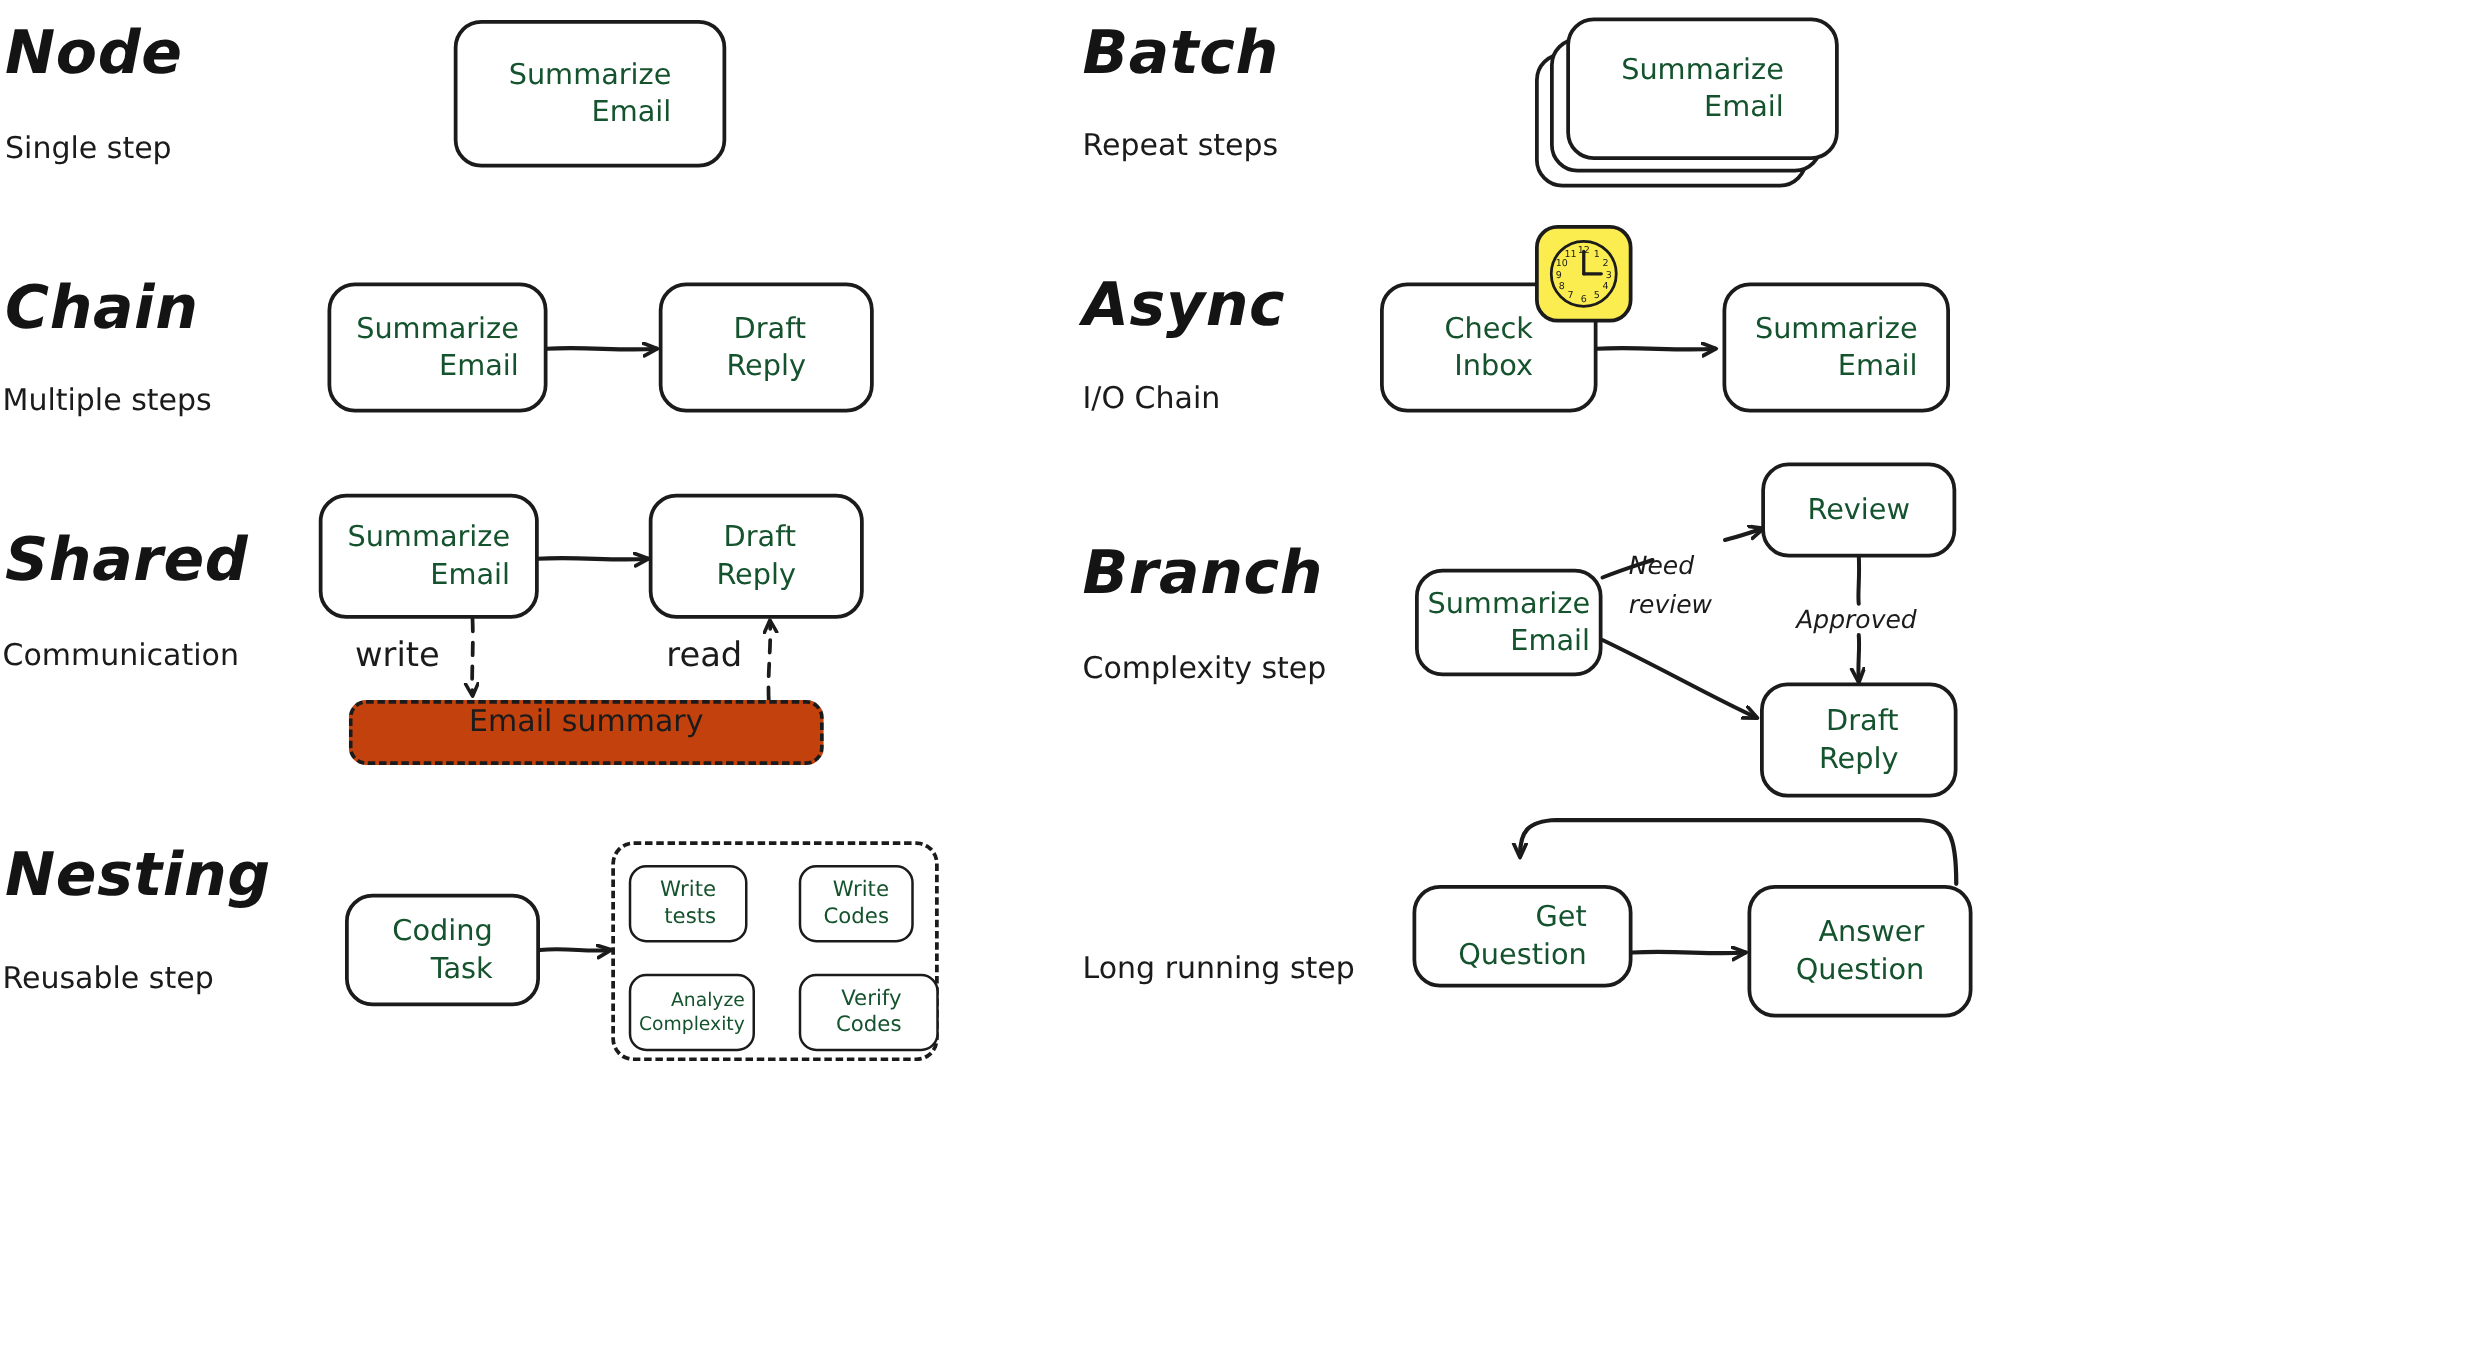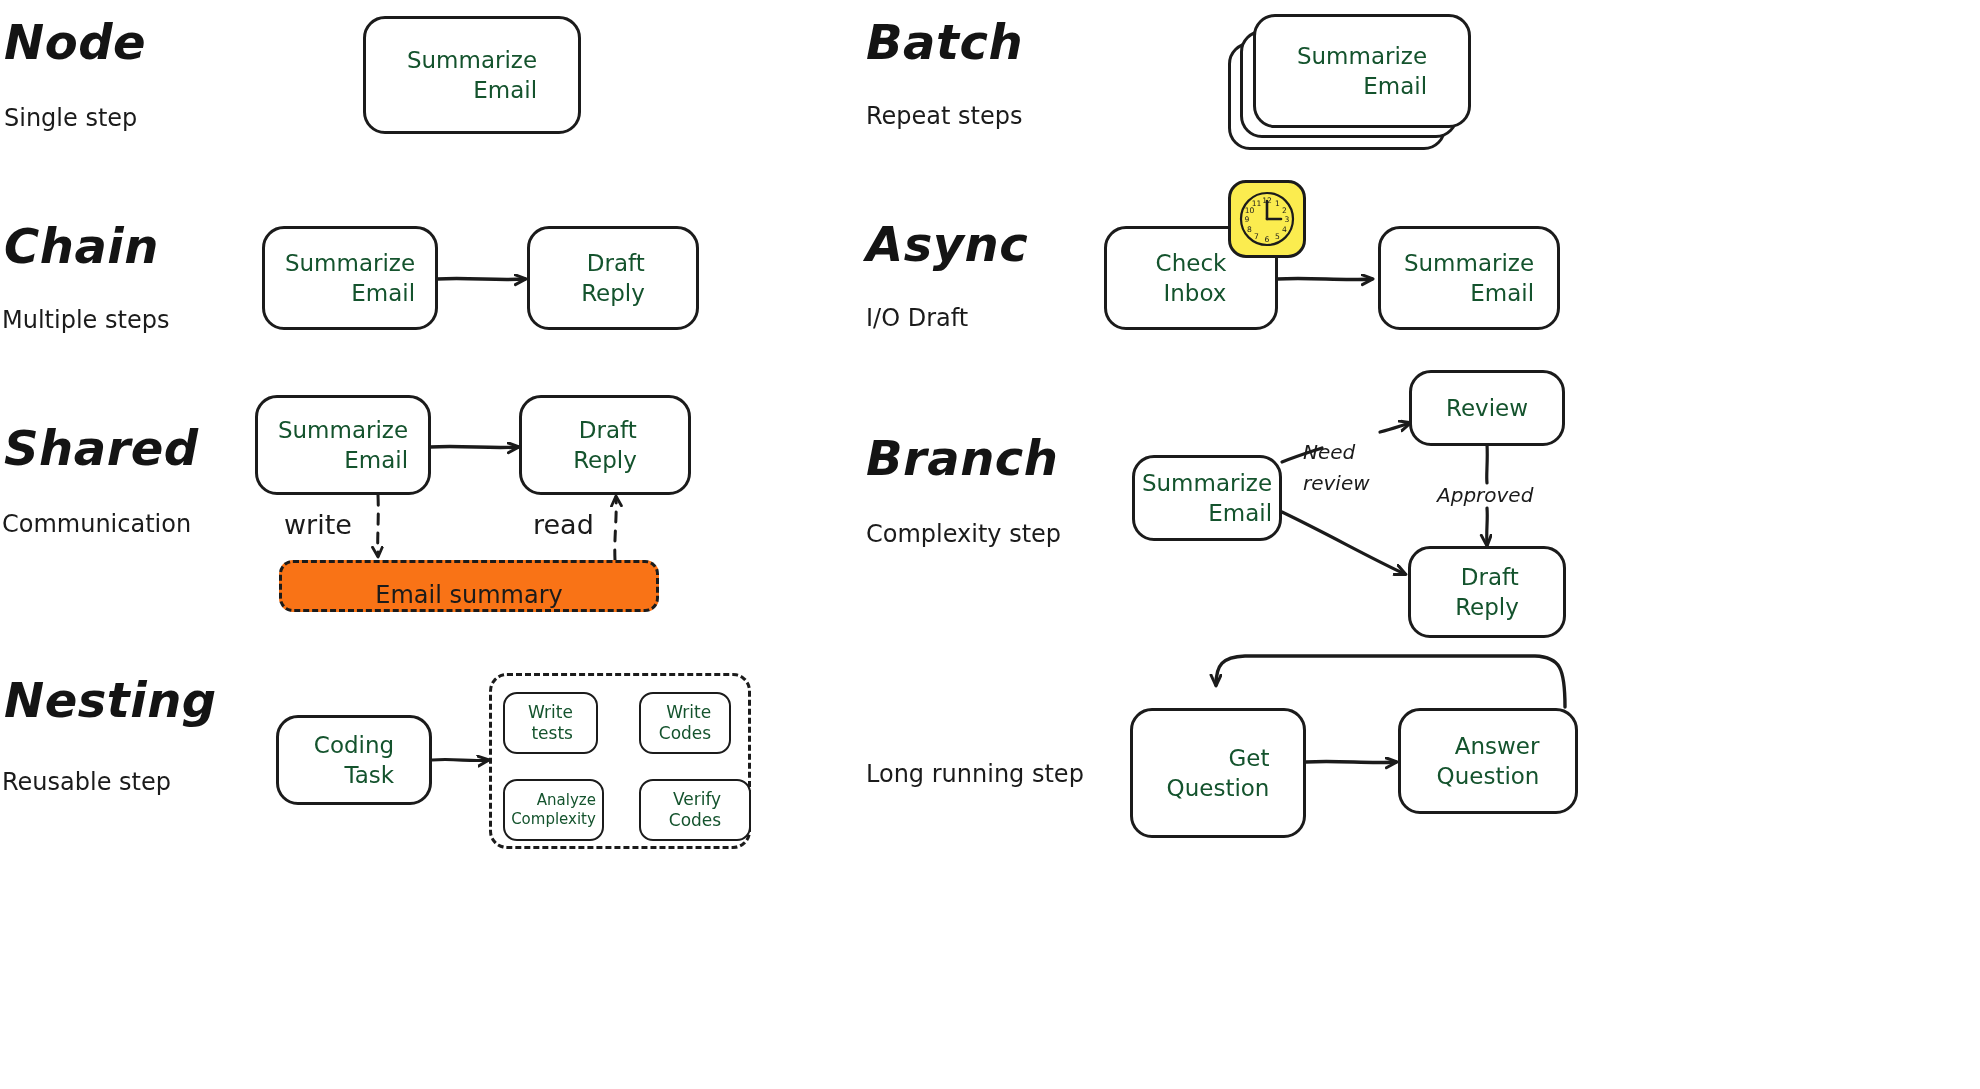--- a/index.html
+++ b/index.html
@@ -44,22 +44,22 @@
     padding:4px 6px;
     z-index:3;
   }
   .node.small{font-size:17px;border-width:2.6px;border-radius:14px;line-height:1.25;}
   .node .ln{display:block;}
   .dashed-store{
     position:absolute;
     box-sizing:border-box;
     border:3.2px dashed #1b1b1b;
     border-radius:14px;
-    background:#f97316;
-    display:flex;align-items:flex-end;justify-content:center;
+    background:#c2410c;
+    display:flex;align-items:flex-start;justify-content:center;
     font-size:24px;
     z-index:3;
   }
   .dashed-group{
     position:absolute;
     box-sizing:border-box;
     border:3px dashed #1b1b1b;
     border-radius:18px;
     background:#ffffff;
     z-index:2;
@@ -172,21 +172,21 @@
     </div>
   </div>
   <div class="node" style="left:527px;top:226px;width:172px;height:104px;">
     <div>
       <span class="ln">Draft</span>
       <span class="ln">Reply</span>
     </div>
   </div>
 
   <div class="concept" style="left:866px;top:216px;">Async</div>
-  <div class="subtitle" style="left:866px;top:304px;">I/O Draft</div>
+  <div class="subtitle" style="left:866px;top:304px;">I/O Chain</div>
   <div class="node" style="left:1104px;top:226px;width:174px;height:104px;">
     <div>
       <span class="ln">Check</span>
       <span class="ln">Inbox</span>
     </div>
   </div>
 
   <div class="clock" style="left:1228px;top:180px;">
     <svg width="64" height="64" viewBox="0 0 64 64" aria-hidden="true">
       <circle cx="32" cy="32" r="26" fill="none" stroke="#1b1b1b" stroke-width="2.2"></circle>
@@ -286,21 +286,21 @@
     </div>
   </div>
   <div class="node small" style="left:503px;top:779px;width:101px;height:62px;font-size:15px;">
     <div>
       <span class="ln">Analyze</span>
       <span class="ln">Complexity</span>
     </div>
   </div>
 
   <div class="subtitle" style="left:866px;top:760px;">Long running step</div>
-  <div class="node" style="left:1130px;top:708px;width:176px;height:130px;">
+  <div class="node" style="left:1130px;top:708px;width:176px;height:82px;">
     <div>
       <span class="ln">Get</span>
       <span class="ln">Question</span>
     </div>
   </div>
   <div class="node" style="left:1398px;top:708px;width:180px;height:106px;">
     <div>
       <span class="ln">Answer</span>
       <span class="ln">Question</span>
     </div>

